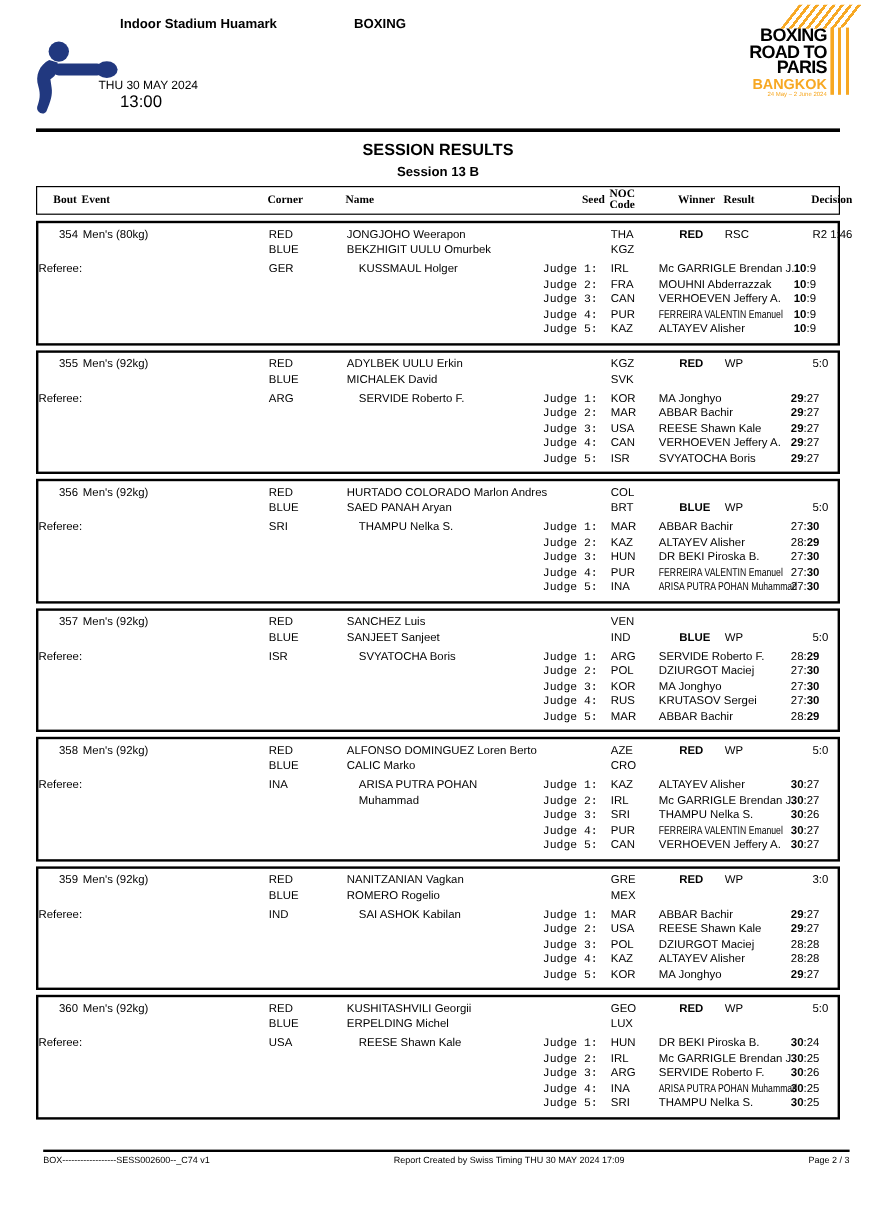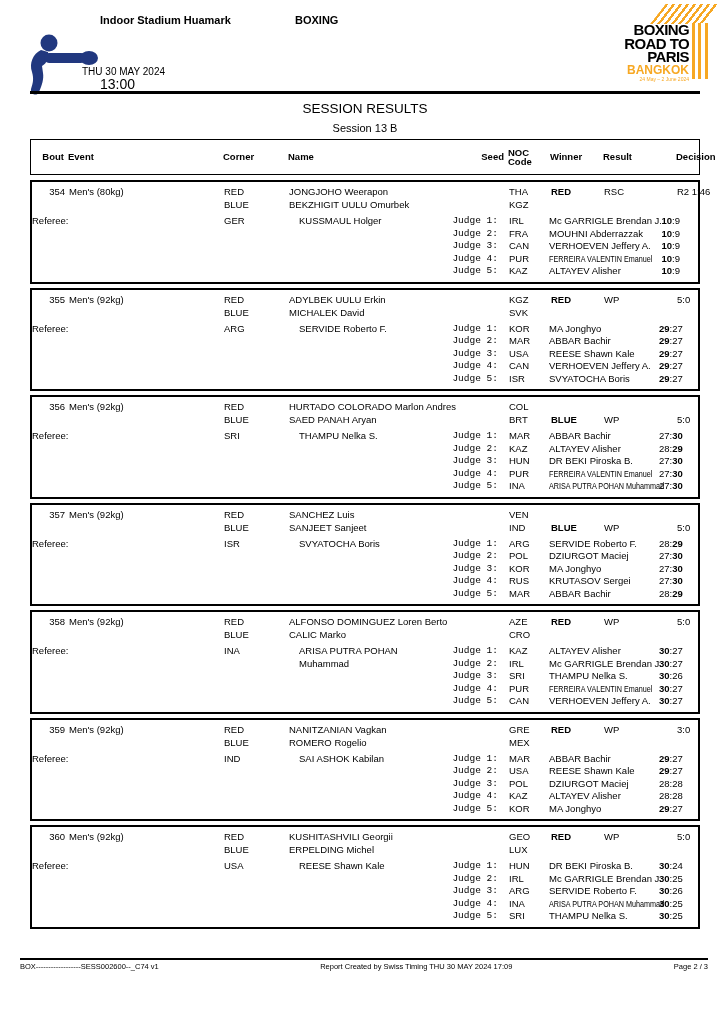--- a/index.html
+++ b/index.html
@@ -6,21 +6,21 @@
   * { margin:0; padding:0; box-sizing:border-box; }
   html,body { background:#fff; }
   body {
     width:724px; height:1024px; position:relative;
     font-family:"Liberation Sans", sans-serif; color:#000;
     font-size:9.5px; overflow:hidden;
   }
   .page { padding:0 24px 0 30px; }
 
   
-  .hdr { position:relative; height:94px; }
+  .hdr { position:relative; height:110px; }
   .venue { position:absolute; left:70px; top:14px; font-size:11px; font-weight:bold; }
   .sport { position:absolute; left:265px; top:14px; font-size:11px; font-weight:bold; }
   .hdate { position:absolute; left:52px; top:66px; font-size:10px; }
   .htime { position:absolute; left:70px; top:76px; font-size:14px; }
   .pictogram { position:absolute; left:-20px; top:32px; }
   .topline { position:absolute; bottom:0; left:0; width:670px; border-top:3px solid #000; }
 
   
   .logo { position:absolute; right:-8px; top:4px; width:108px; height:94px; }
   .logo-topstripes {
@@ -32,57 +32,58 @@
   .logo-text { text-align:right; }
   .l1 { font-size:15px; font-weight:bold; line-height:13.5px; letter-spacing:-0.6px; }
   .l2 { font-size:12px; font-weight:bold; color:var(--accent); line-height:12px; }
   .l3 { font-size:5px; color:var(--accent); line-height:7px; }
   .logo-sidestripes {
     width:16px; height:56px; margin-left:3px;
     background:repeating-linear-gradient(90deg, var(--accent) 0 2.8px, #fff 2.8px 6.4px);
   }
 
   
-  .title { text-align:center; font-size:13.5px; font-weight:normal; margin-top:7px; }
-  .subtitle { text-align:center; font-size:11px; font-weight:normal; margin-top:6px; }
+  .title { text-align:center; font-size:13.5px; font-weight:bold; margin-top:7px; }
+  .subtitle { text-align:center; font-size:11px; font-weight:bold; margin-top:6px; }
 
   
   .grid-comp { display:grid; grid-template-columns:37px 153px 65px 190px 32px 40px 55px 55px 1fr; }
   .grid-jud  { display:grid; grid-template-columns:190px 65px 160px 57px 45px 110px 1fr; }
 
   .table-header {
-    margin-top:5px; border:1.5px solid #000; height:36px; align-items:center;
+    margin-top:5px; border:1.5px solid #000; height:24px; align-items:center;
     font-weight:bold;
+    font-family:Liberation Serif, serif;
   }
   .table-header .c { line-height:10px; }
   .c { white-space:nowrap; }
   .c.bout { text-align:right; padding-right:4px; }
   .c.corner, .c.name, .c.winner { padding-left:2px; }
   .c.seed { text-align:right; padding-right:4px; }
   .c.noccode { white-space:normal; line-height:9.5px; }
   .c.decision { text-align:left; padding-right:3px;margin-left:18px; }
 
   .bouts { display:flex; flex-direction:column; gap:4px; margin-top:5px; }
   .bout-box { border:2px solid #000; padding:3px 0 4px 0; }
   .row.comp { height:13px; line-height:13px; }
-  .c.winner { font-weight:bold; }
+  .c.winner { font-weight:bold;margin-left:15px; }
   .judges { margin-top:4px; }
   .jrow { height:12.5px; line-height:12.5px; }
   .j.reflabel { text-align:left; padding-right:2px; }
   .j.refnoc { padding-left:2px; }
   .j.refname { padding-left:12px; }
   .j.jlabel { text-align:right; padding-right:6px; white-space:nowrap;font-family:Liberation Mono, monospace; }
   .j.jnoc { padding-left:5px; }
   .j.jname { padding-left:0; white-space:nowrap; }
   .j.jname.condensed { transform:scaleX(0.76); transform-origin:left center; }
   .j.jscore { text-align:right; padding-right:18px; white-space:nowrap; }
   .j { overflow:visible; }
 
   
-  .footer { position:absolute; left:20px; right:16px; top:958px; }
+  .footer { position:absolute; left:36px; right:16px; top:958px; }
   .footer-line { border-top:2px solid #000; }
   .footer-row { display:flex; justify-content:space-between; font-size:7.5px; padding-top:2px; }
 </style>
 </head>
 <body>
 
 <div class="page">
 
   <div class="hdr">
     <div class="pictogram">

